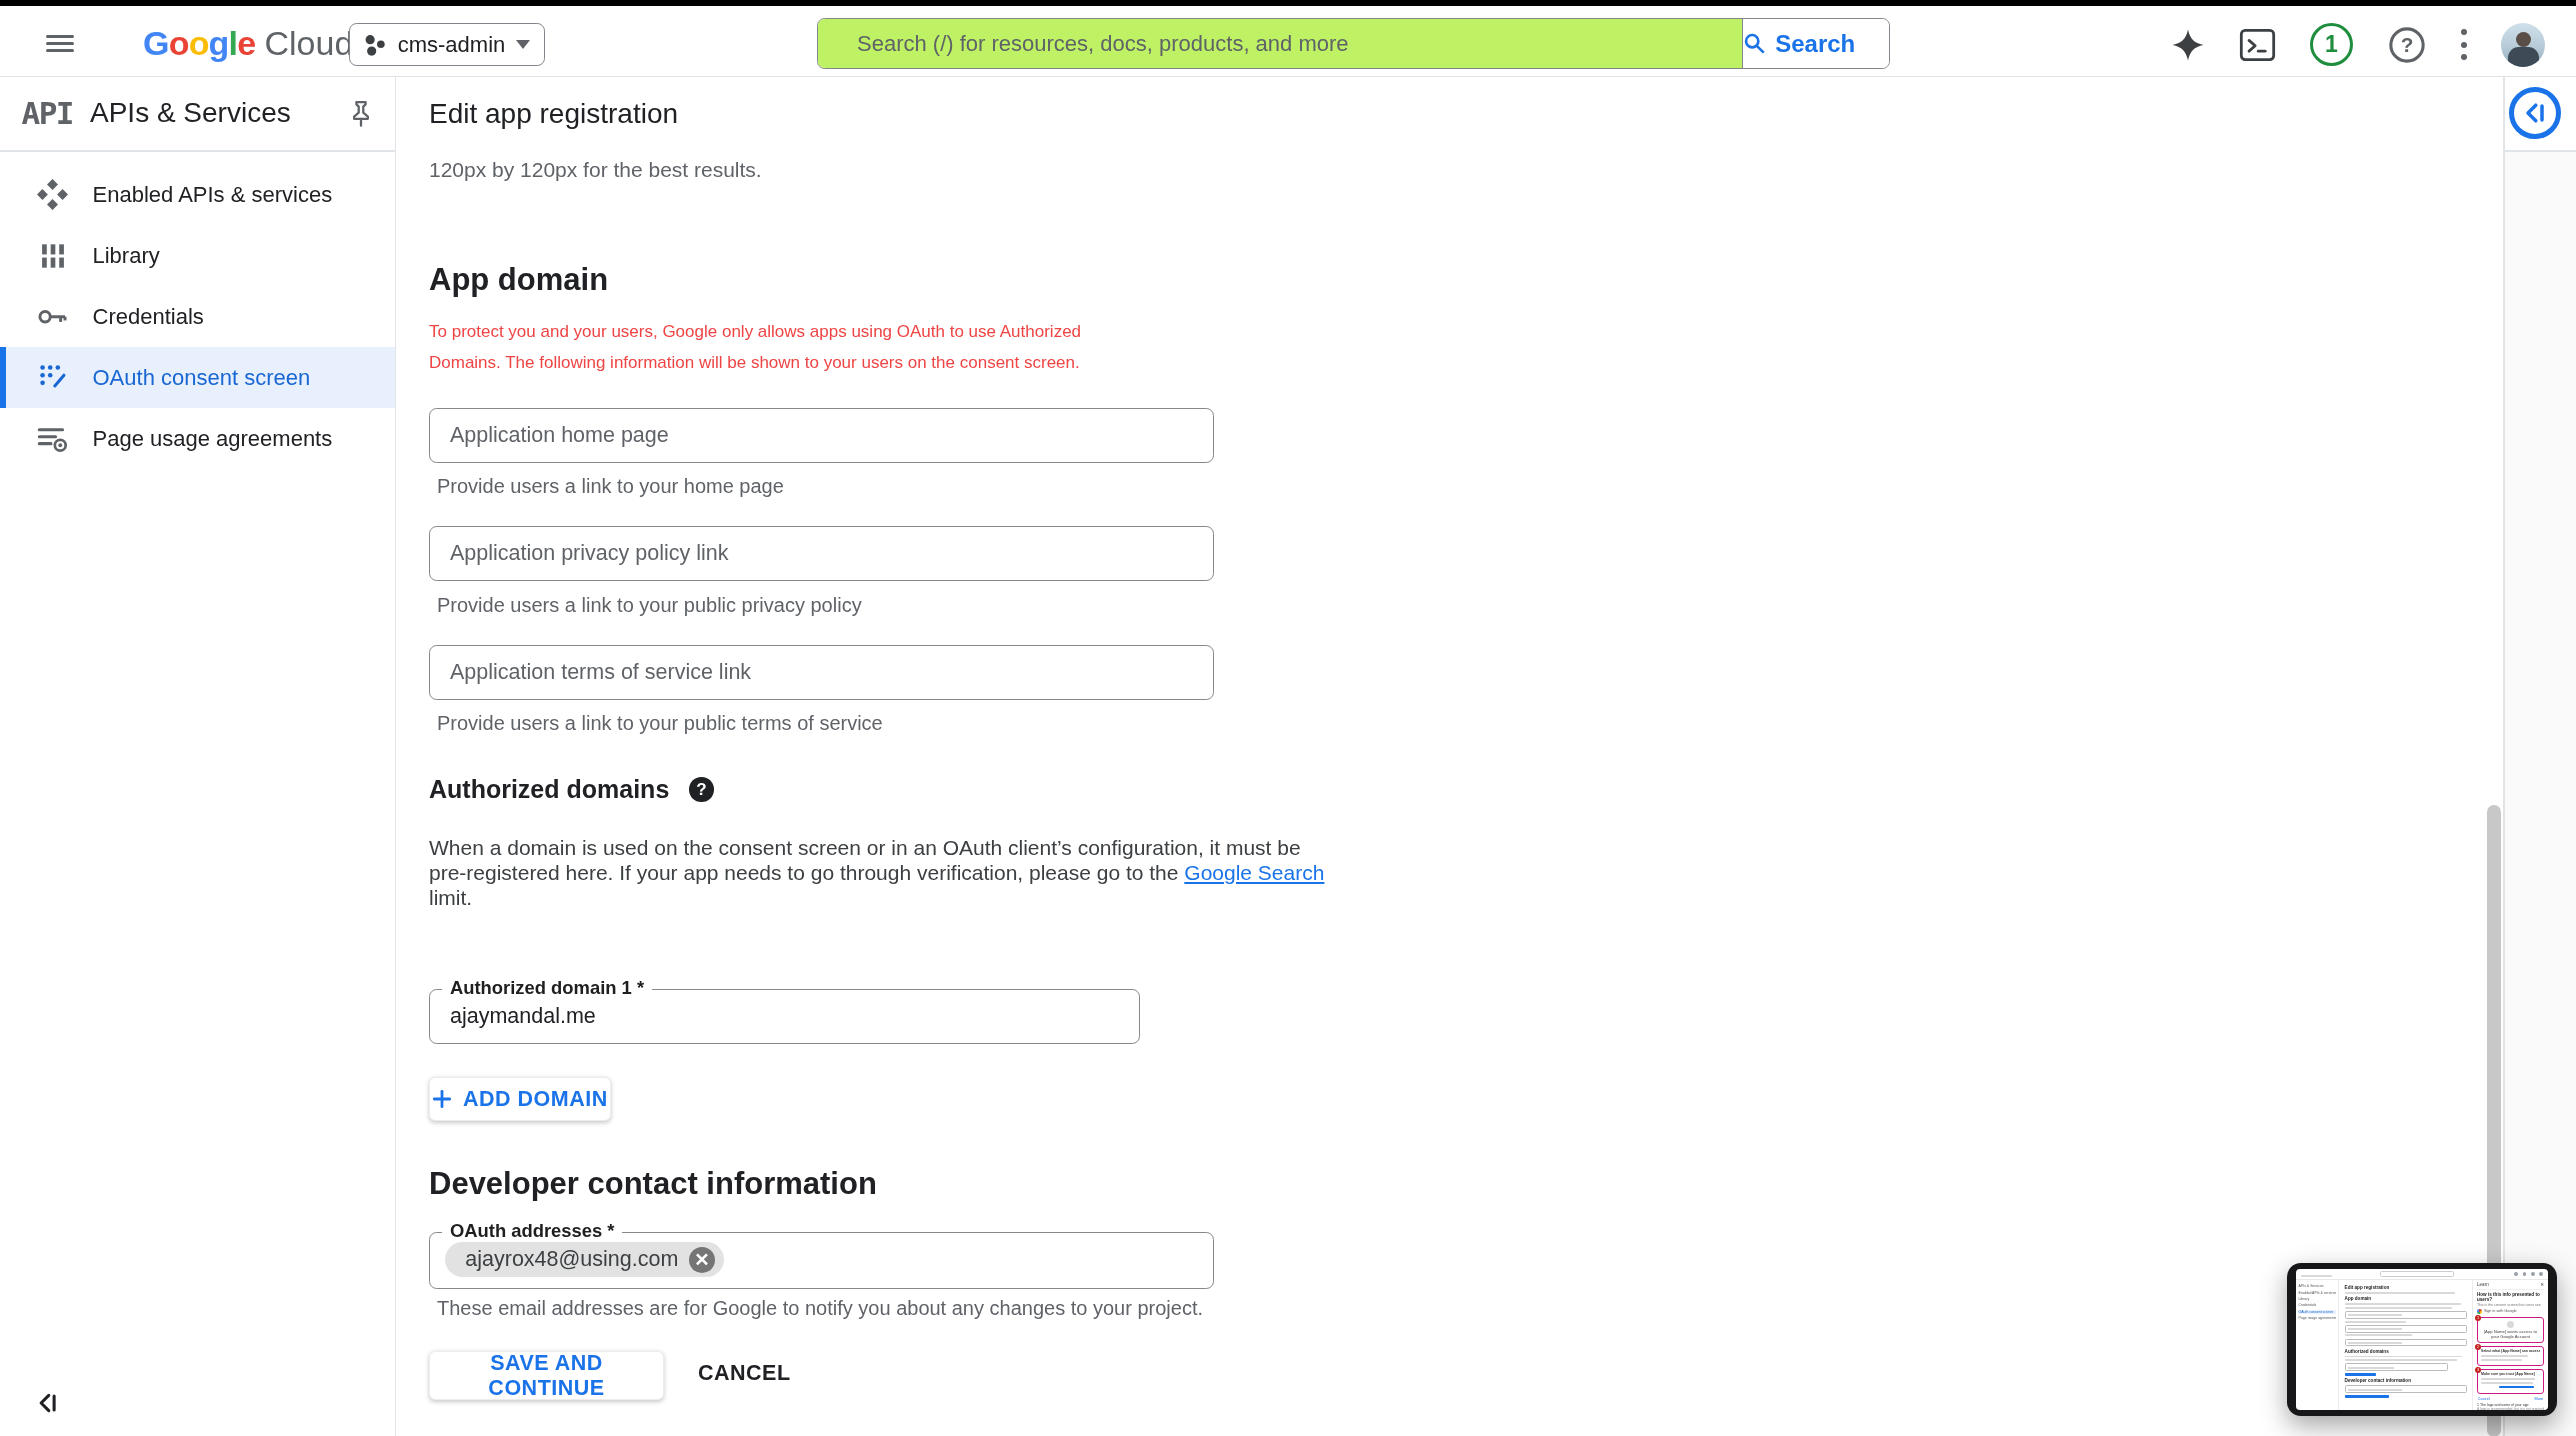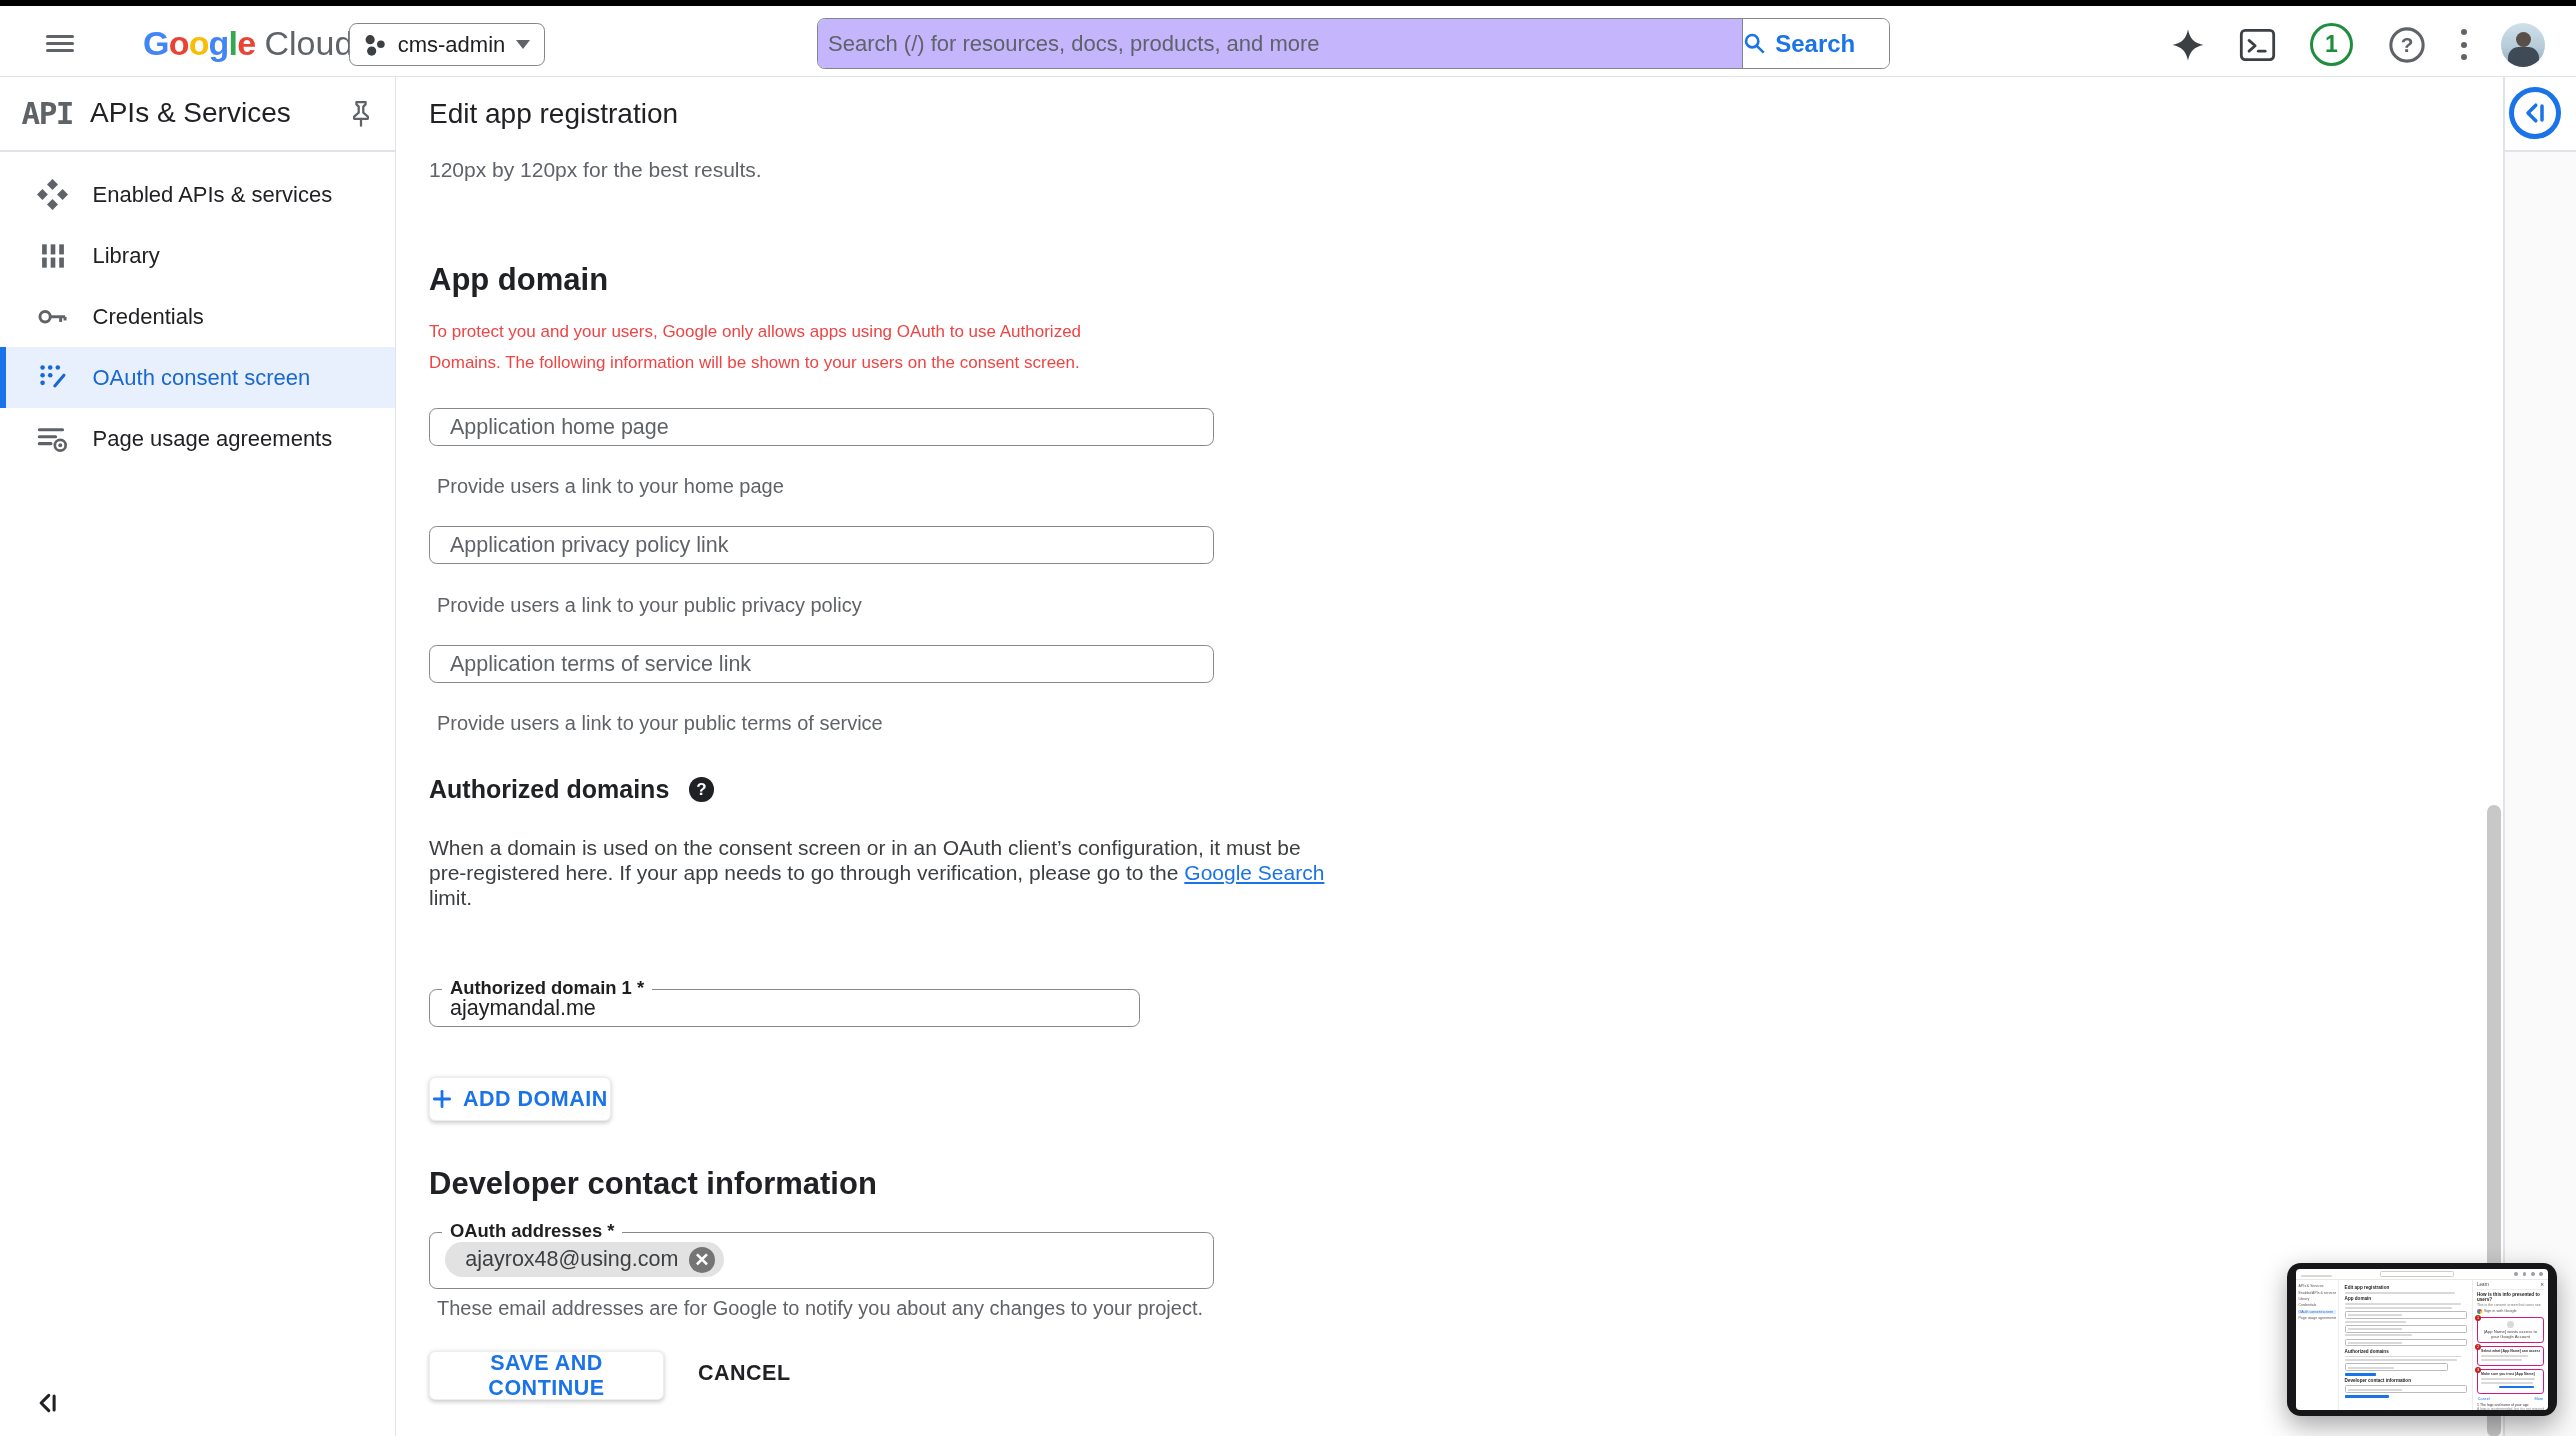--- a/index.html
+++ b/index.html
@@ -18,22 +18,22 @@
   .logo { position:absolute; left:143px; top:18.4px; display:flex; align-items:baseline; font-size:34px; letter-spacing:-0.8px; }
   .logo .lt { font-weight:600; }
   .l-blue{color:#4285F4}.l-red{color:#EA4335}.l-yel{color:#FBBC04}.l-grn{color:#34A853}
   .logo .cloud { color:#5f6368; margin-left:9.2px; font-weight:400; letter-spacing:0; }
   .project-btn { position:absolute; left:349px; top:17px; height:43px; min-width:192px;
     border:1.5px solid #80868b; border-radius:7.7px; background:#fff; display:flex; align-items:center;
     padding:0 14px; gap:10.7px; font-size:22px; color:#202124; cursor:pointer; font-family:inherit; }
   .caret { width:0; height:0; border-left:7.7px solid transparent; border-right:7.7px solid transparent; border-top:9.2px solid #5f6368; }
   .searchbar { position:absolute; left:817px; top:12.3px; width:1073px; height:51px;
     border:1.5px solid #80868b; border-radius:7.7px; display:flex; overflow:hidden; background:#f1f3f4; }
-  .searchbar input { flex:1; border:none; outline:none; background:#c4b5fd; font-size:22px;
-    padding:0 10px; color:#202124; font-family:inherit; }
+  .searchbar input { flex:1; border:none; outline:none; background:#bef264; font-size:22px;
+    padding:0 39px; color:#202124; font-family:inherit; }
   .searchbar input::placeholder { color:#5f6368; }
   .search-btn { width:147px; background:#fff; border:none; border-left:1.5px solid #80868b;
     display:flex; align-items:center; justify-content:flex-start; gap:9.2px; cursor:pointer;
     color:#1a73e8; font-size:24px; font-weight:600; font-family:inherit; }
   .appbar-icons { position:absolute; right:31px; top:14px; height:49px; display:flex; align-items:center; gap:34px; }
   .icon-btn { background:none; border:none; cursor:pointer; display:flex; align-items:center; justify-content:center; }
   .badge-circle { width:43px; height:43px; border:3.1px solid #1e8e3e; border-radius:50%;
     display:flex; align-items:center; justify-content:center; color:#1e8e3e; font-size:23px; font-weight:600; }
   .dots { display:flex; flex-direction:column; gap:6.1px; }
   .dots i { width:6.1px; height:6.1px; background:#5f6368; border-radius:50%; }
@@ -59,21 +59,21 @@
   .page-title { font-size:28px; font-weight:400; color:#202124; margin-left:33px; }
   
   .main { position:absolute; left:396px; top:150px; width:2107px; height:1286px; background:#fff; }
   .mtext { position:absolute; left:33px; font-size:21px; color:#5f6368; line-height:28px; }
   .para { position:absolute; left:33px; font-size:17px; color:#ef4444; line-height:31px; }
   .para2 { position:absolute; left:33px; font-size:21px; color:#3c4043; line-height:25px; }
   .h2 { position:absolute; left:33px; font-size:31px; font-weight:600; color:#202124; }
   .h3 { position:absolute; left:33px; font-size:25px; font-weight:600; color:#202124; display:flex; align-items:center; gap:20px; }
   .help-dot { width:24.5px; height:24.5px; border-radius:50%; background:#202124; color:#fff; font-size:17px; font-weight:700;
     display:flex; align-items:center; justify-content:center; cursor:pointer; border:none; }
-  .tfield { position:absolute; left:33px; width:785px; height:38px; border:1.5px solid #85898d; border-radius:7.7px; background:#fff; }
+  .tfield { position:absolute; left:33px; width:785px; height:55px; border:1.5px solid #85898d; border-radius:7.7px; background:#fff; }
   .tfield input { width:100%; height:100%; border:none; outline:none; border-radius:7.7px; background:transparent;
     font-size:21.5px; color:#202124; padding:0 20px; font-family:inherit; }
   .tfield input::placeholder { color:#5f6368; }
   .helper { position:absolute; left:41px; font-size:20px; color:#5f6368; }
   .link { color:#1a73e8; text-decoration:underline; cursor:pointer; }
   .flabel { position:absolute; top:-13px; left:12.3px; background:#fff; padding:0 7.7px; font-size:18.4px; font-weight:600; color:#1f1f1f; }
   .chip { position:absolute; left:15.3px; top:9.2px; height:35px; background:#e2e2e2; border-radius:17.6px;
     display:flex; align-items:center; gap:10.7px; padding:0 9.2px 0 20px; font-size:21.5px; color:#3c4043; }
   .chip-x { width:26px; height:26px; border-radius:50%; background:#757575; color:#fff; font-size:18.4px; font-weight:700;
     display:flex; align-items:center; justify-content:center; border:none; cursor:pointer; }

